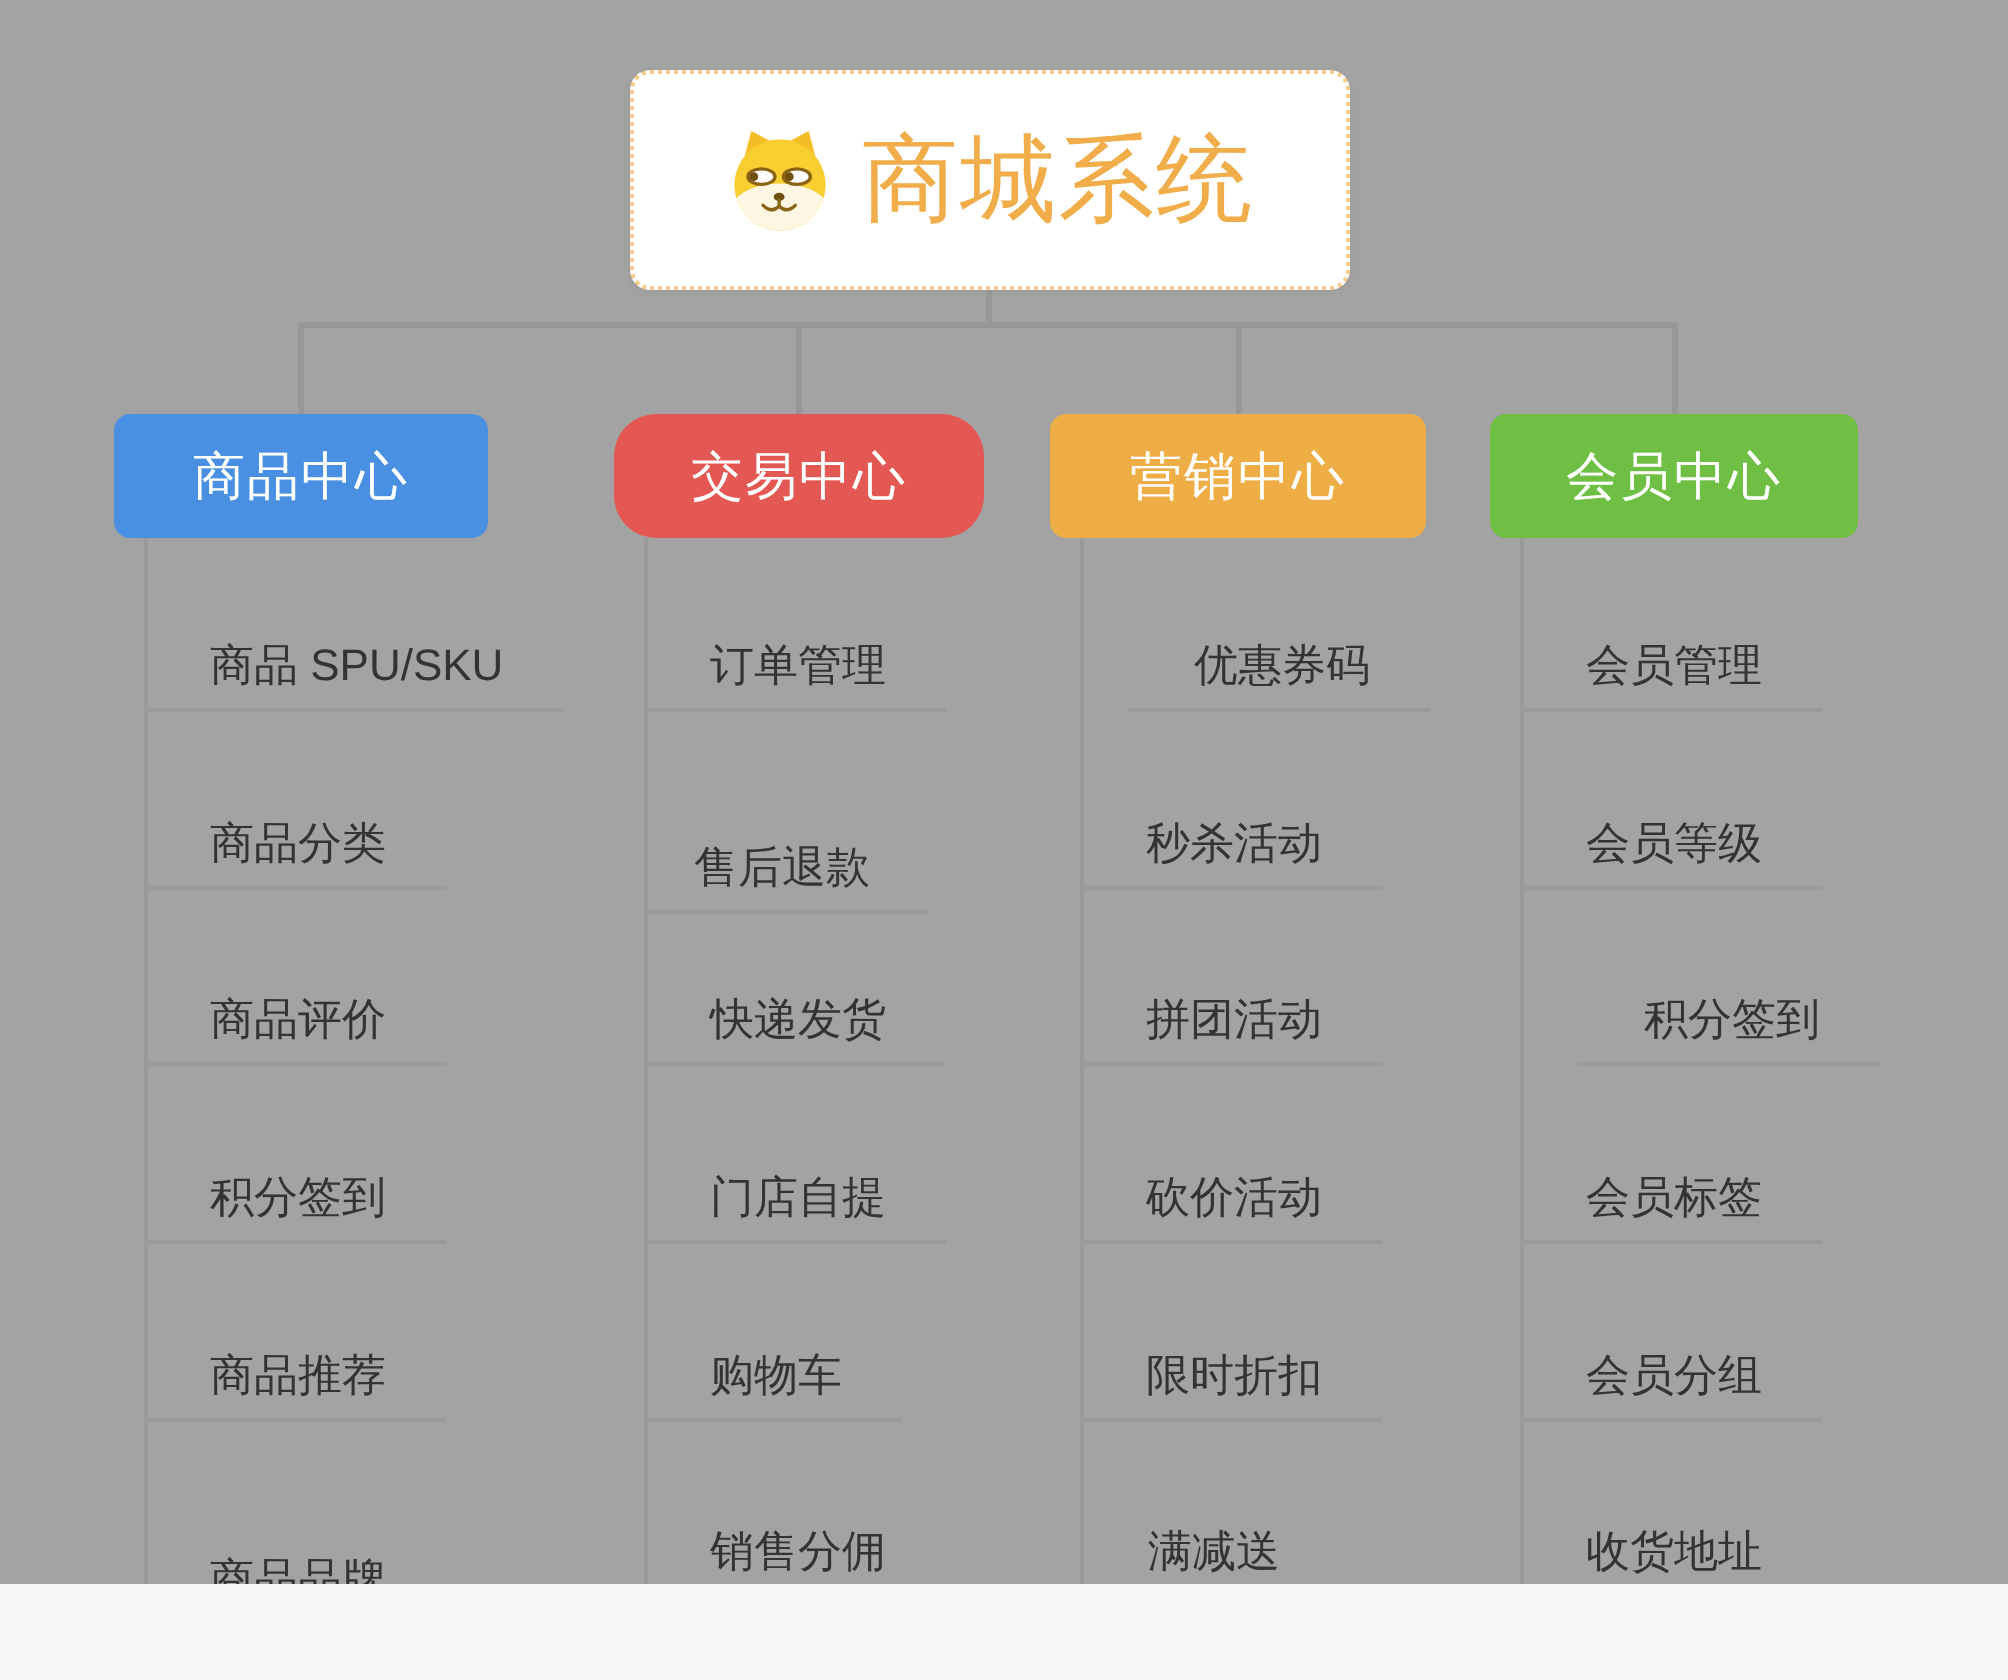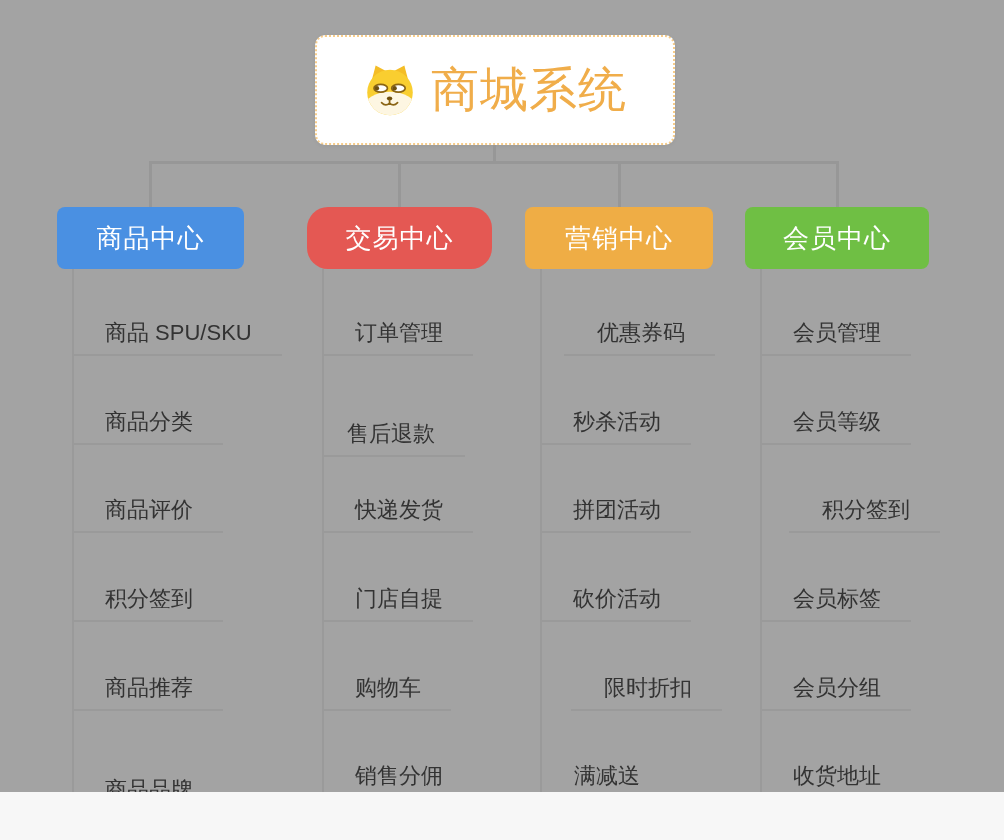--- a/index.html
+++ b/index.html
@@ -91,21 +91,21 @@
       <div class="line" style="left: 618px; top: 161px; width: 3px; height: 47px;"></div>
       <div class="branch-box" style="left: 525px; width: 188px; background: rgb(239, 173, 69);">
         <span class="branch-label">营销中心</span>
       </div>
       <div class="col" style="left: 540px;">
         <div class="col-vline"></div>
         <div class="leaf" style="top: 51px; margin-left: 24px;">优惠券码</div>
         <div class="leaf" style="top: 140px;">秒杀活动</div>
         <div class="leaf" style="top: 228px;">拼团活动</div>
         <div class="leaf" style="top: 317px;">砍价活动</div>
-        <div class="leaf" style="top: 406px; margin-left: 31px;">限时折扣</div>
+        <div class="leaf" style="top: 406px;">限时折扣</div>
         <div class="leaf" style="top: 494px; padding-left: 34px;">满减送</div>
       </div>
       <div class="line" style="left: 836px; top: 161px; width: 3px; height: 47px;"></div>
       <div class="branch-box" style="left: 745px; width: 184px; background: rgb(111, 191, 68); font-family: Liberation Mono, monospace;">
         <span class="branch-label">会员中心</span>
       </div>
       <div class="col" style="left: 760px;">
         <div class="col-vline"></div>
         <div class="leaf" style="top: 51px;">会员管理</div>
         <div class="leaf" style="top: 140px;">会员等级</div>

